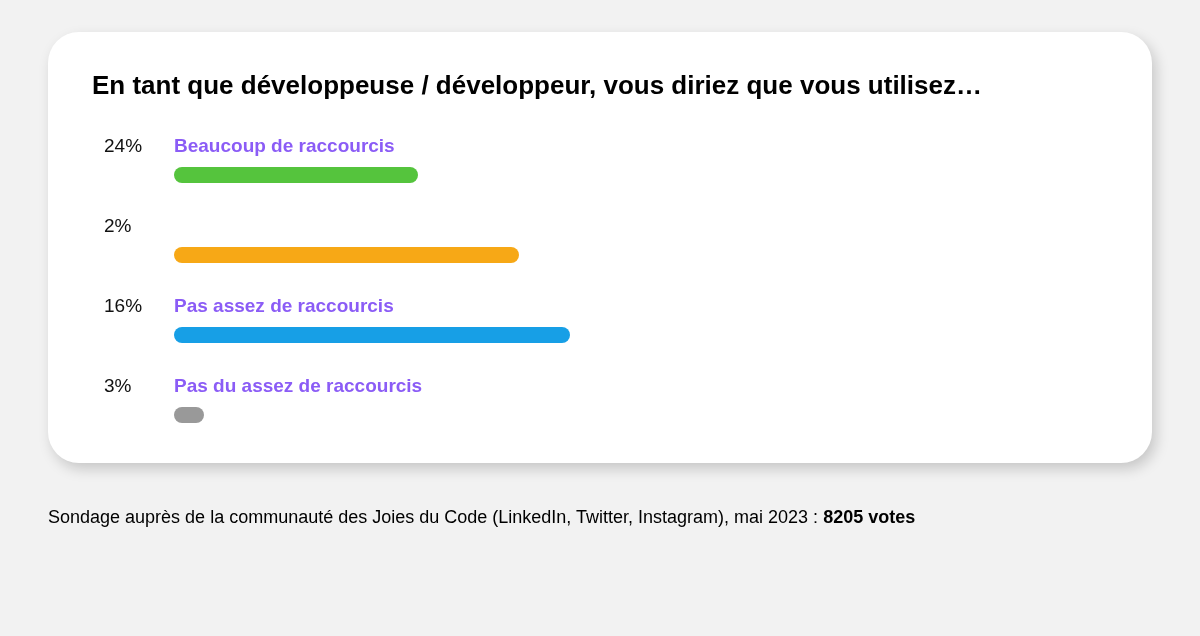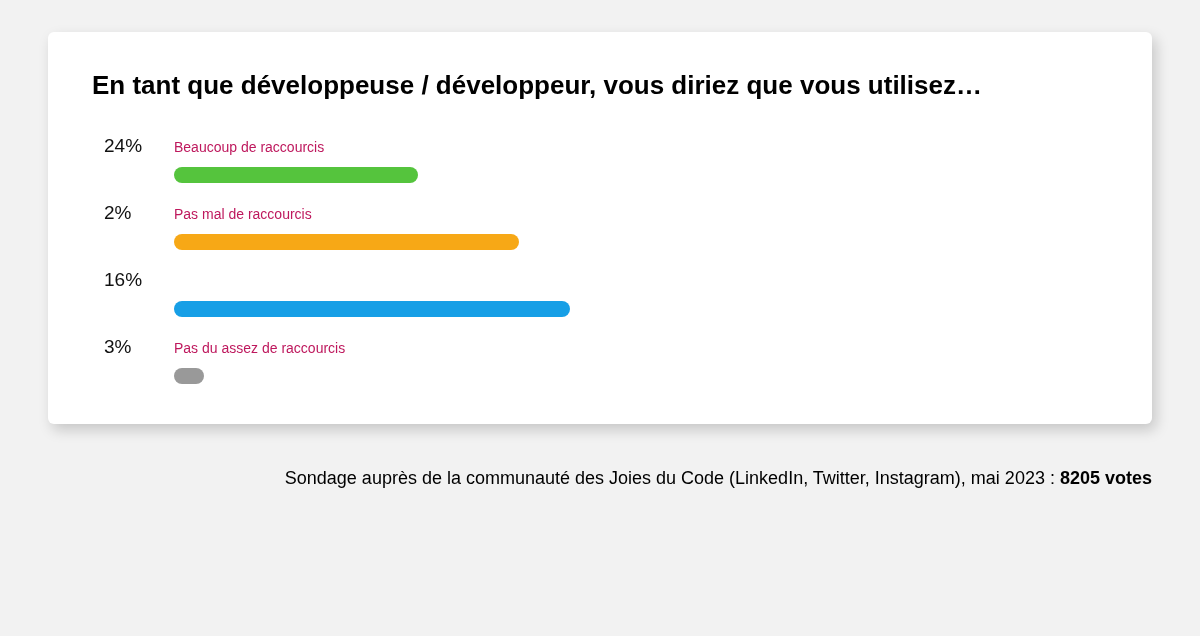--- a/index.html
+++ b/index.html
@@ -7,70 +7,70 @@
     body {
       background: #f2f2f2;
       font-family: -apple-system, BlinkMacSystemFont, "Segoe UI", Helvetica, Arial, sans-serif;
       color: #000;
       padding: 32px 48px 24px 48px;
       display: flex;
       flex-direction: column;
     }
     .card {
       background: #fff;
-      border-radius: 6px;
+      border-radius: 31px;
       box-shadow: 4px 6px 14px rgba(0,0,0,0.18);
       padding: 36px 44px 40px 44px;
       flex: 0 0 auto;
     }
     .title {
       font-size: 26px;
       font-weight: 700;
       line-height: 1.35;
       margin-bottom: 32px;
     }
     .rows {
       display: flex;
       flex-direction: column;
-      gap: 19px;
+      gap: 32px;
       padding-left: 12px;
     }
     .row { display: block; }
     .row-head {
       display: flex;
       align-items: baseline;
       gap: 20px;
       margin-bottom: 10px;
     }
     .pct {
       width: 50px;
       text-align: left;
       font-size: 19px;
       font-weight: 500;
       color: #111;
     }
     .label {
-      font-size: 14px;
-      font-weight: 400;
-      color: #be185d;
+      font-size: 19px;
+      font-weight: 700;
+      color: #8b5cf6;
     }
     .bar-track {
       margin-left: 70px; 
       height: 16px;
       width: 720px; 
       position: relative;
     }
     .bar {
       height: 16px;
       border-radius: 9px;
       min-width: 16px;
     }
     .caption {
       margin-top: 44px;
-      text-align: right;
+      text-align: left;
       font-size: 18px;
       color: #000;
     }
     .caption .prefix { font-weight: 400; }
     .caption .count  { font-weight: 700; }
   </style>
 </head>
 <body>
 
 <div class="card">
@@ -84,30 +84,30 @@
         <span class="label">Beaucoup de raccourcis</span>
       </div>
       <div class="bar-track">
         <div class="bar" style="width: 33.8462%; background: rgb(85, 196, 61);"></div>
       </div>
     </div>
 
     <div class="row">
       <div class="row-head">
         <span class="pct">2%</span>
-        <span class="label">Pas mal de raccourcis</span>
       </div>
       <div class="bar-track">
         <div class="bar" style="width: 47.9487%; background: rgb(247, 168, 22);"></div>
       </div>
     </div>
 
     <div class="row">
       <div class="row-head">
         <span class="pct">16%</span>
+        <span class="label">Pas assez de raccourcis</span>
       </div>
       <div class="bar-track">
         <div class="bar" style="width: 55%; background: rgb(23, 159, 230);"></div>
       </div>
     </div>
 
     <div class="row">
       <div class="row-head">
         <span class="pct">3%</span>
         <span class="label">Pas du assez de raccourcis</span>

